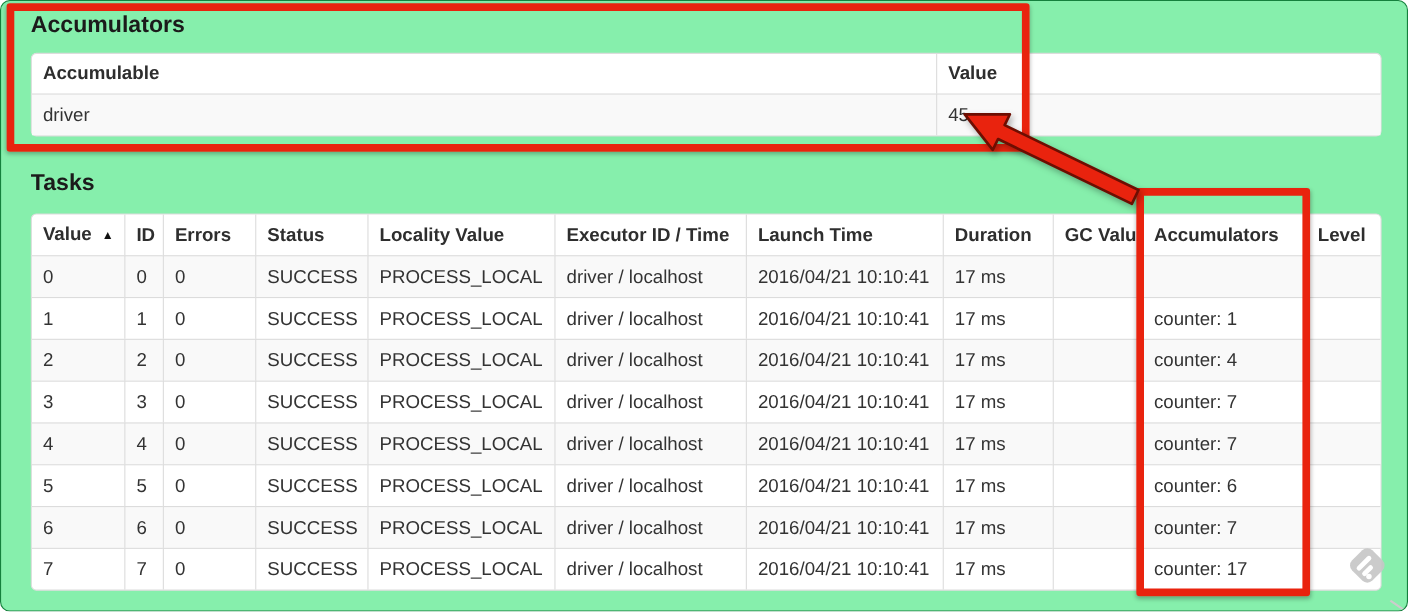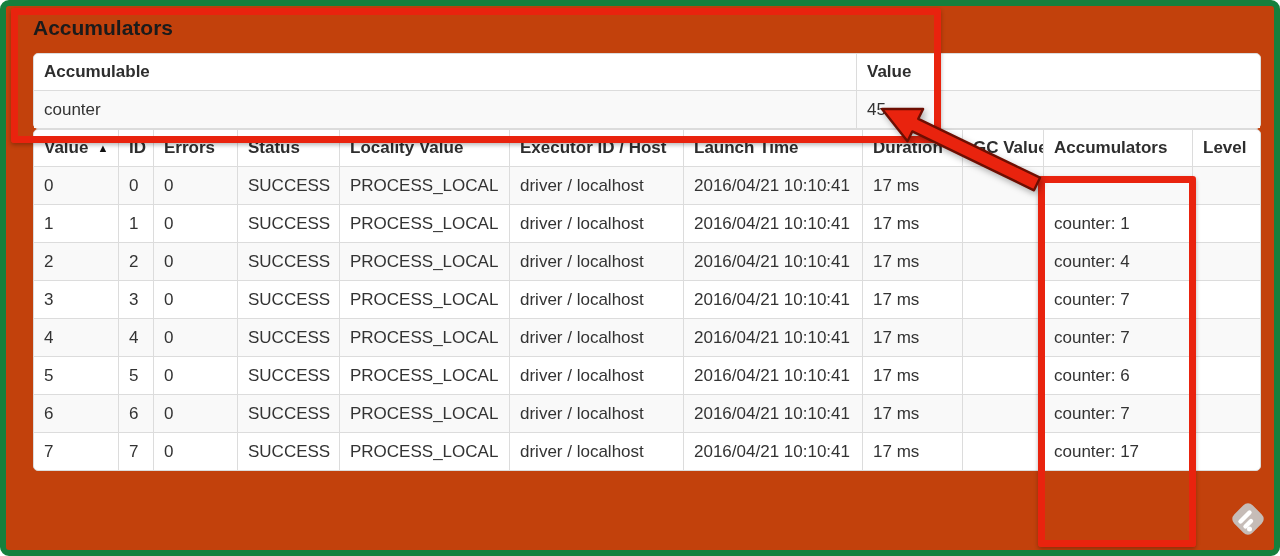--- a/index.html
+++ b/index.html
@@ -13,22 +13,22 @@
   *{box-sizing:border-box;}
   html,body{margin:0;padding:0;background:#ffffff;}
   body{
     width:1280px;height:556px;
     font-family:"Liberation Sans","DejaVu Sans",sans-serif;
     color:var(--text);
   }
   .screen{
     position:relative;
     width:1280px;height:556px;
-    background:#c2410c;
-    border:6px solid #15803d;
+    background:#86efac;
+    border:1px solid #15803d;
     border-radius:9px;
     overflow:hidden;
   }
   .content{padding-left:27px;}
 
   .heading{
     font-size:21px;
     font-weight:bold;
     color:var(--heading);
     margin:0;
@@ -115,26 +115,27 @@
           <col style="width:404px">
         </colgroup>
       <thead>
         <tr>
           <th>Accumulable</th>
           <th>Value</th>
         </tr>
       </thead>
       <tbody>
         <tr>
-          <td>counter</td>
+          <td>driver</td>
           <td>45</td>
         </tr>
       </tbody>
     </table>
 
+    <h1 class="heading second">Tasks</h1>
 
     <table class="tbl">
       <colgroup>
         <col style="width:84px">
           <col style="width:35px">
           <col style="width:84px">
         <col style="width:102px">
           <col style="width:170px">
           <col style="width:174px">
         <col style="width:179px">
@@ -143,21 +144,21 @@
         <col style="width:149px">
           <col style="width:68px">
       </colgroup>
       <thead>
         <tr>
           <th><span>Value</span><span class="sort-icon">▲</span></th>
           <th>ID</th>
           <th>Errors</th>
           <th>Status</th>
           <th>Locality Value</th>
-          <th>Executor ID / Host</th>
+          <th>Executor ID / Time</th>
           <th>Launch Time</th>
           <th>Duration</th>
           <th>GC Value</th>
           <th>Accumulators</th>
           <th>Level</th>
         </tr>
       </thead>
       <tbody>
           <tr>
             <td>0</td>

